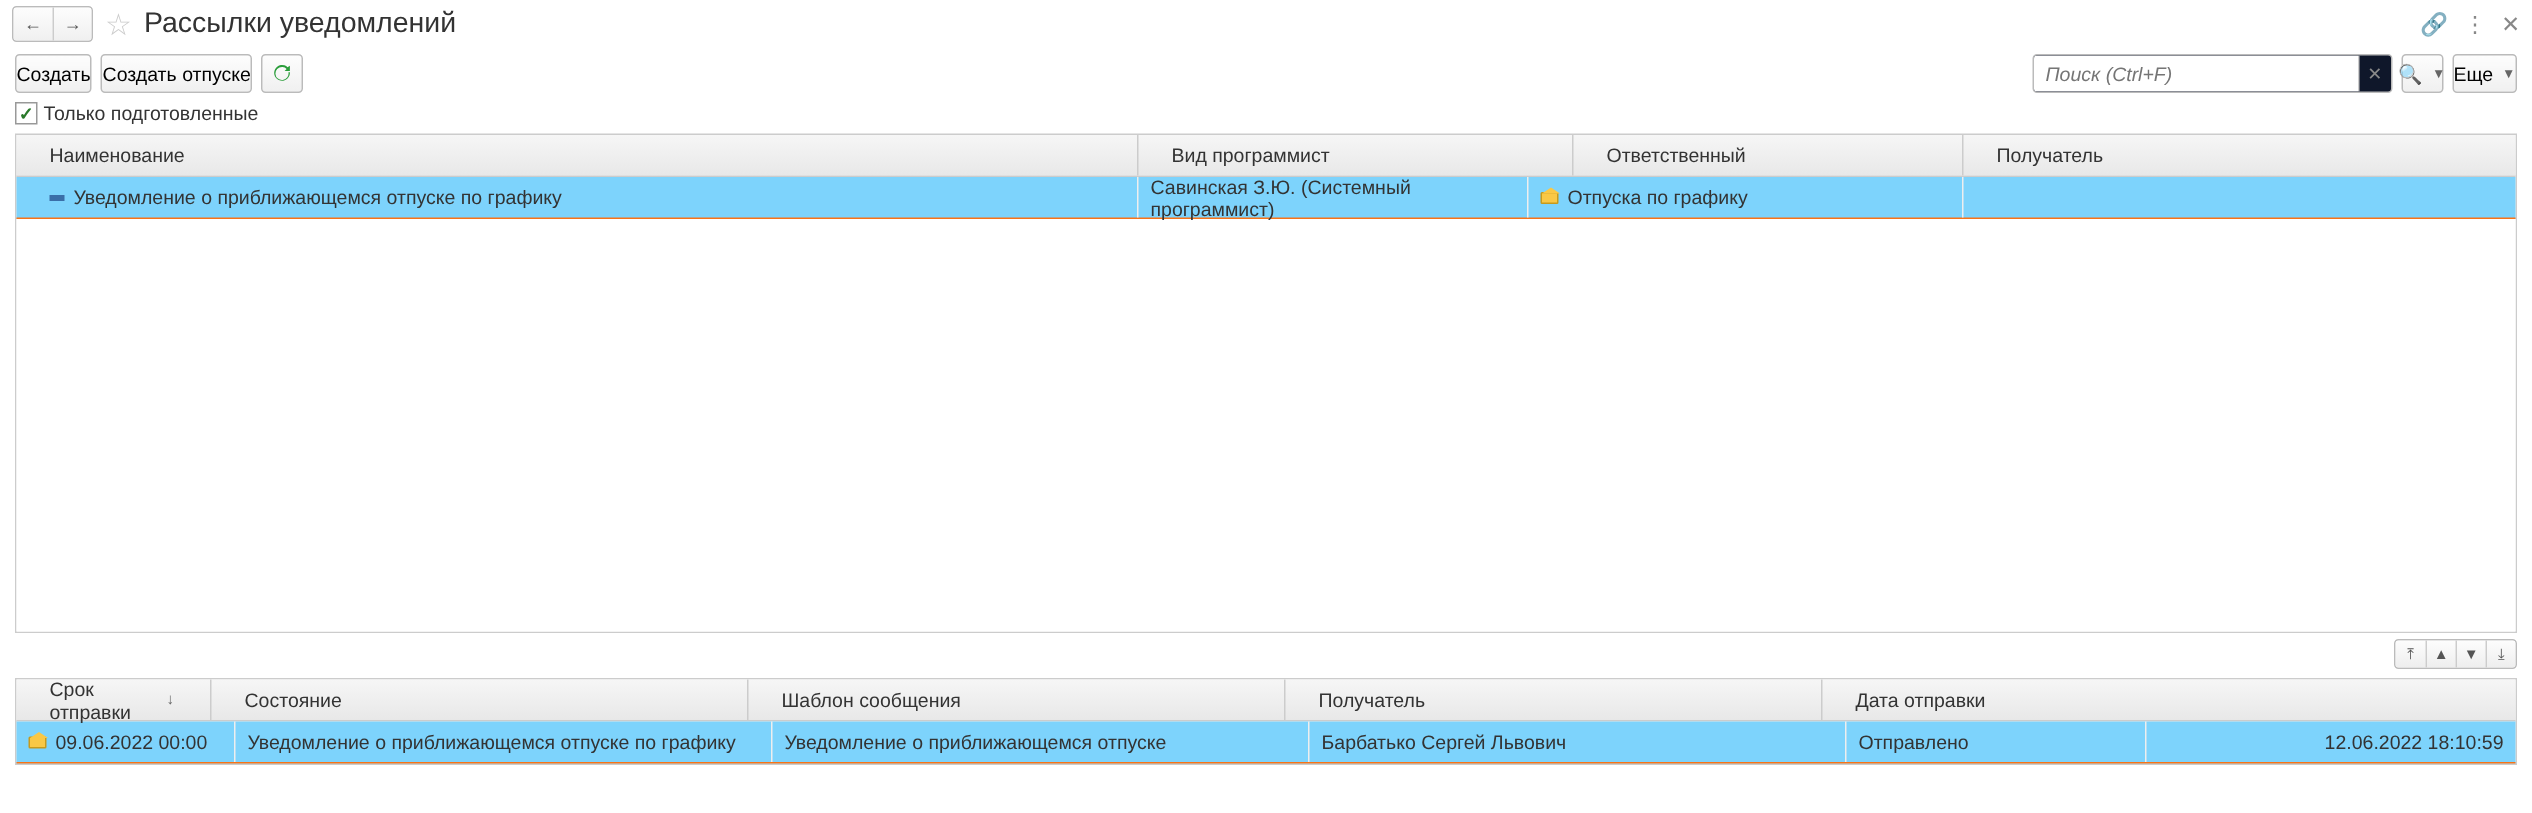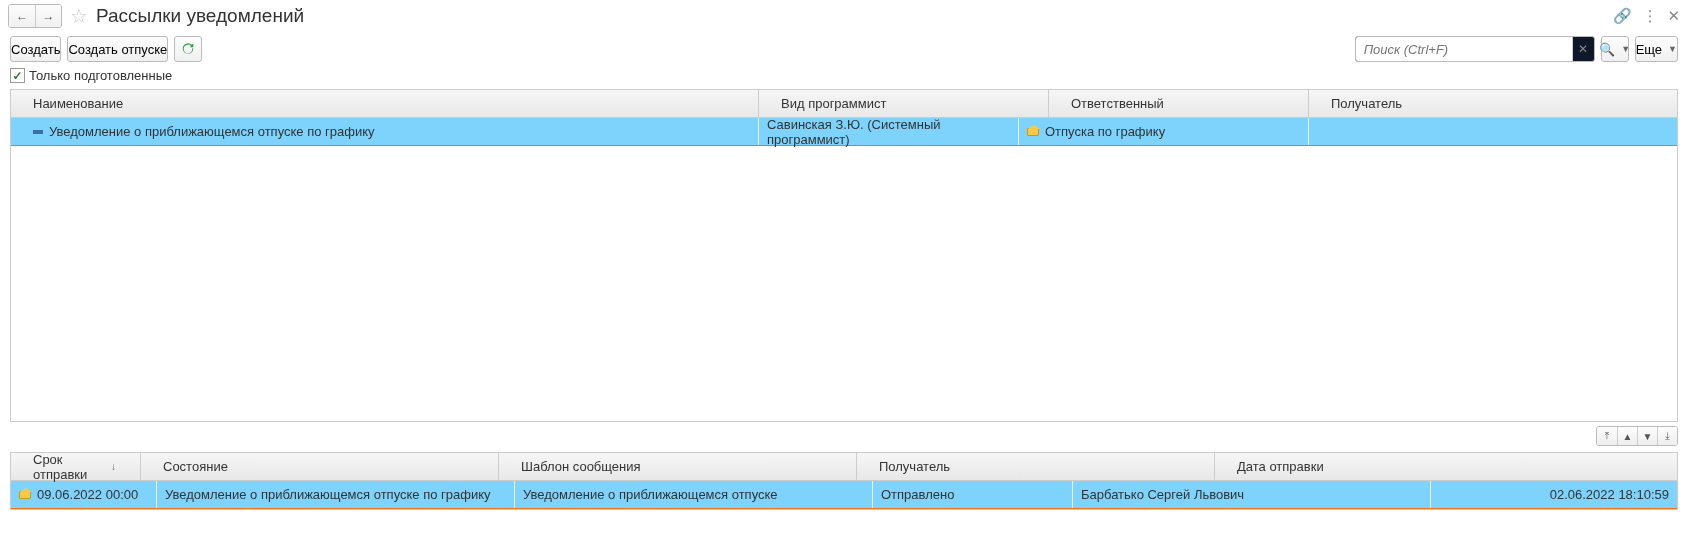--- a/index.html
+++ b/index.html
@@ -302,17 +302,17 @@
     <div class="gh-cell" style="width:358px">Получатель</div>
     <div class="gh-cell" style="flex:1">Дата отправки</div>
   </div>
   <div class="grid-row">
     <div class="gr-cell" style="width:146px">
       <span class="row-icon"></span>
       <span>09.06.2022 00:00</span>
     </div>
     <div class="gr-cell" style="width:358px">Уведомление о приближающемся отпуске по графику</div>
     <div class="gr-cell" style="width:358px">Уведомление о приближающемся отпуске</div>
+    <div class="gr-cell" style="width:358px">Барбатько Сергей Львович</div>
     <div class="gr-cell" style="width:200px">Отправлено</div>
-    <div class="gr-cell" style="width:358px">Барбатько Сергей Львович</div>
-    <div class="gr-cell" style="flex:1;justify-content:flex-end">02.06.2022 18:10:59</div>
+    <div class="gr-cell" style="flex:1;justify-content:flex-end">12.06.2022 18:10:59</div>
   </div>
 </div>
 
 </body></html>

